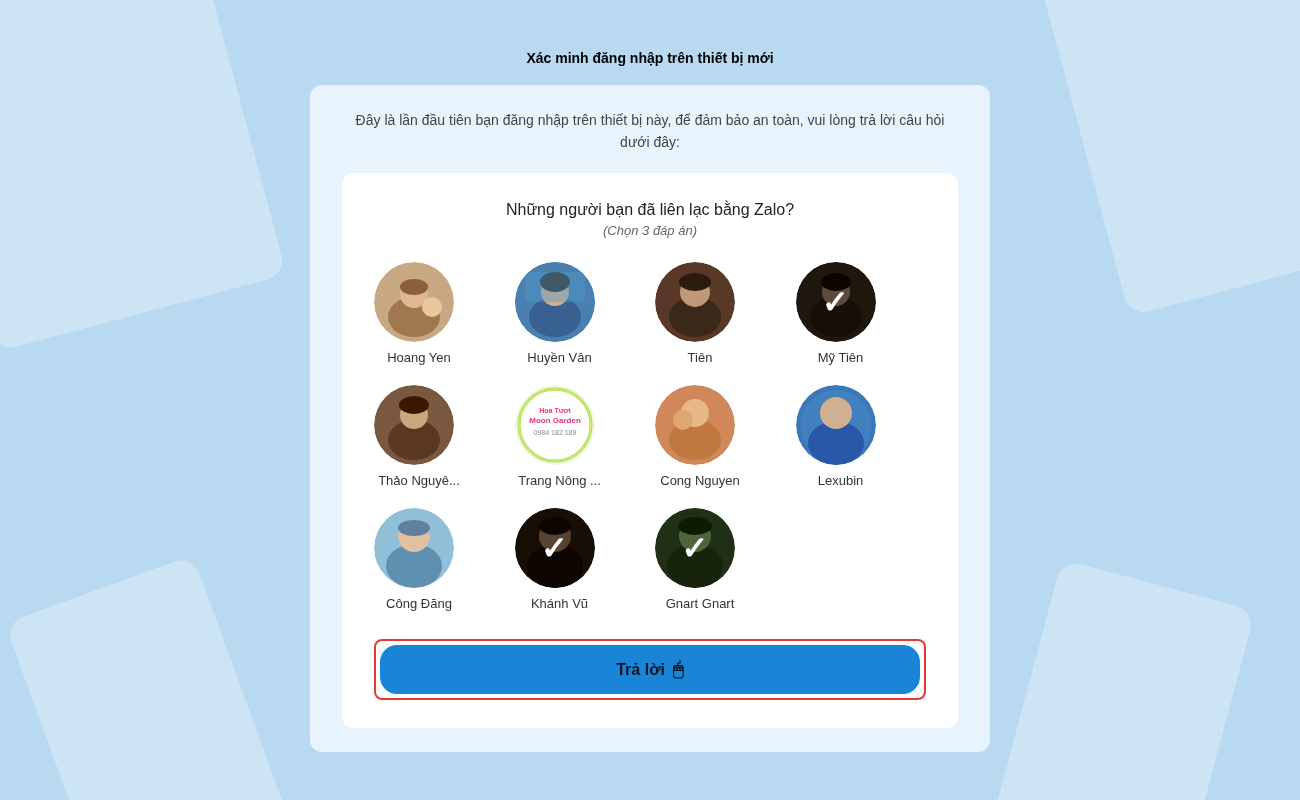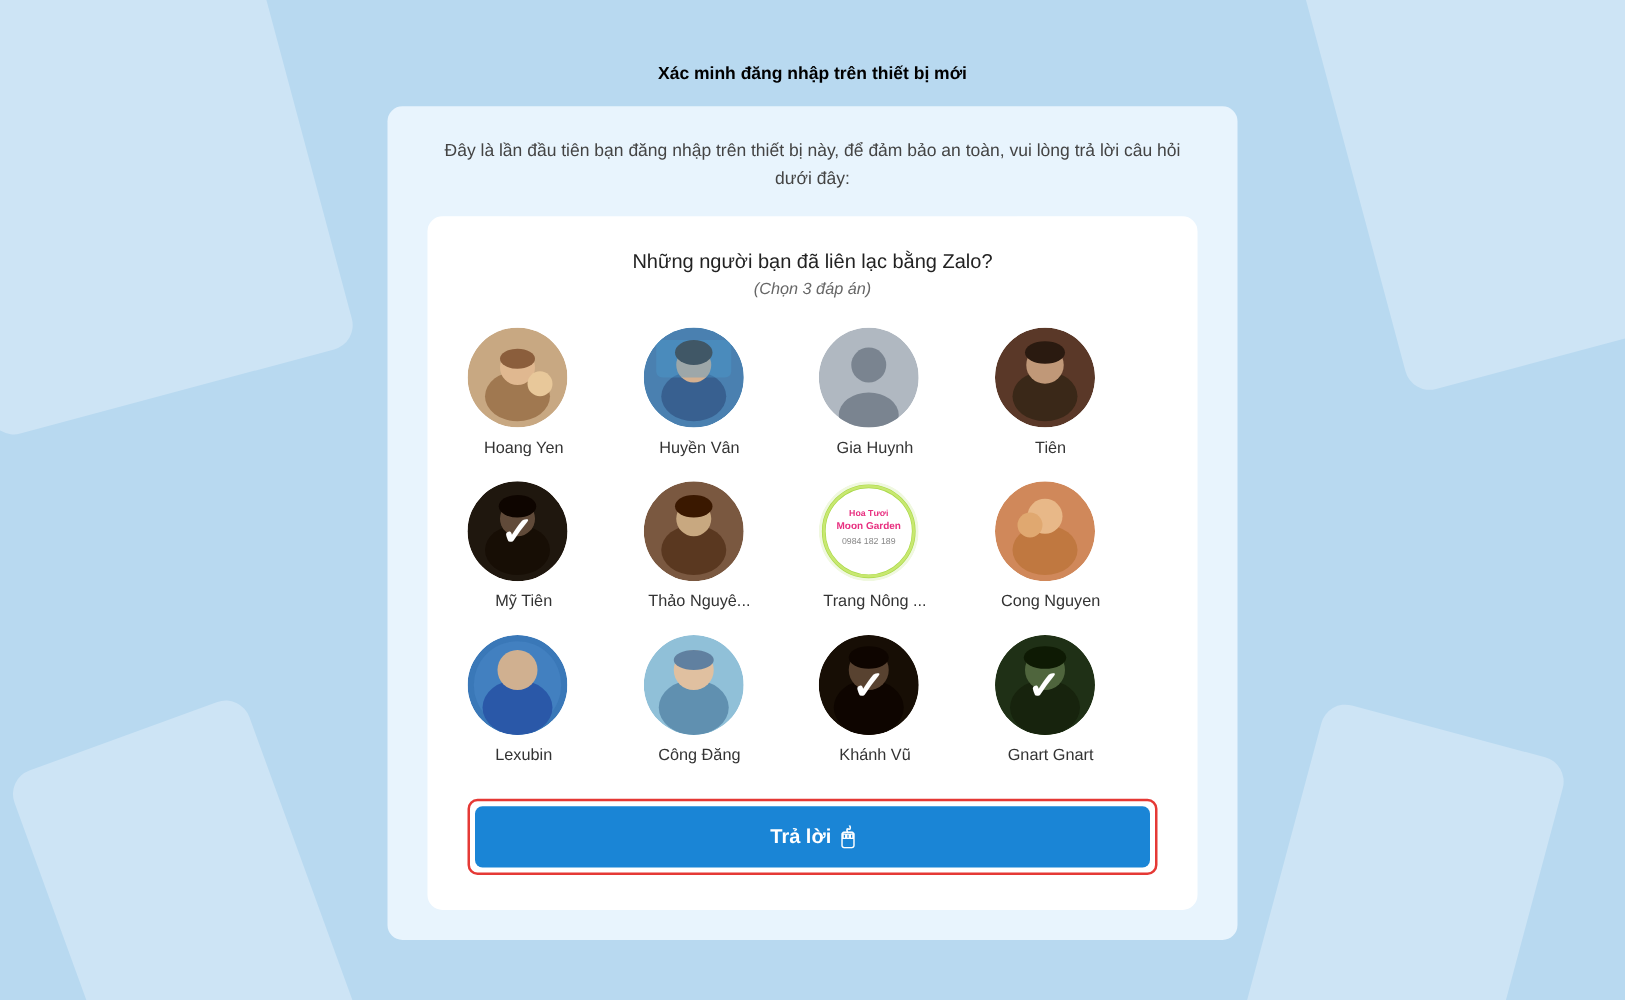--- a/index.html
+++ b/index.html
@@ -154,23 +154,23 @@
     .submit-btn-wrapper {
       border: 2px solid #e53935;
       border-radius: 8px;
       padding: 4px;
       display: inline-block;
       width: 100%;
     }
 
     .submit-btn {
       background: #1a85d6;
-      color: #ffffff;
+      color: #0f172a;
       border: none;
-      border-radius: 6px;
+      border-radius: 17px;
       padding: 14px 0;
       font-size: 16px;
       font-weight: 600;
       width: 100%;
       cursor: pointer;
       display: flex;
       align-items: center;
       justify-content: center;
       gap: 8px;
     }
@@ -210,28 +210,20 @@
           <div class="contact-item">
             <div class="avatar-wrapper"><svg viewBox="0 0 80 80" xmlns="http://www.w3.org/2000/svg" style="width:80px;height:80px;">
         <circle cx="40" cy="40" r="40" fill="#5090c0"></circle>
         <rect x="0" y="0" width="80" height="80" fill="#4a80b0" rx="40"></rect>
         <ellipse cx="40" cy="55" rx="26" ry="20" fill="#386090"></ellipse>
         <circle cx="40" cy="30" r="14" fill="#d4b090"></circle>
         <ellipse cx="40" cy="20" rx="15" ry="10" fill="#3a2a20"></ellipse>
         <rect x="10" y="10" width="60" height="30" fill="#4a9ad0" rx="5" opacity="0.4"></rect>
       </svg></div>
             <div class="contact-name">Huyền Vân</div>
-          </div>
-          <div class="contact-item">
-            <div class="avatar-wrapper"><svg viewBox="0 0 80 80" xmlns="http://www.w3.org/2000/svg" style="width:80px;height:80px;">
-        <circle cx="40" cy="40" r="40" fill="#b0b8c1"></circle>
-        <circle cx="40" cy="30" r="14" fill="#7a8490"></circle>
-        <ellipse cx="40" cy="70" rx="24" ry="18" fill="#7a8490"></ellipse>
-      </svg></div>
-            <div class="contact-name">Gia Huynh</div>
           </div>
           <div class="contact-item">
             <div class="avatar-wrapper"><svg viewBox="0 0 80 80" xmlns="http://www.w3.org/2000/svg" style="width:80px;height:80px;">
         <circle cx="40" cy="40" r="40" fill="#5a3828"></circle>
         <ellipse cx="40" cy="55" rx="26" ry="20" fill="#3a2818"></ellipse>
         <circle cx="40" cy="30" r="15" fill="#c09878"></circle>
         <ellipse cx="40" cy="20" rx="16" ry="9" fill="#2a1a10"></ellipse>
       </svg></div>
             <div class="contact-name">Tiên</div>
           </div>

